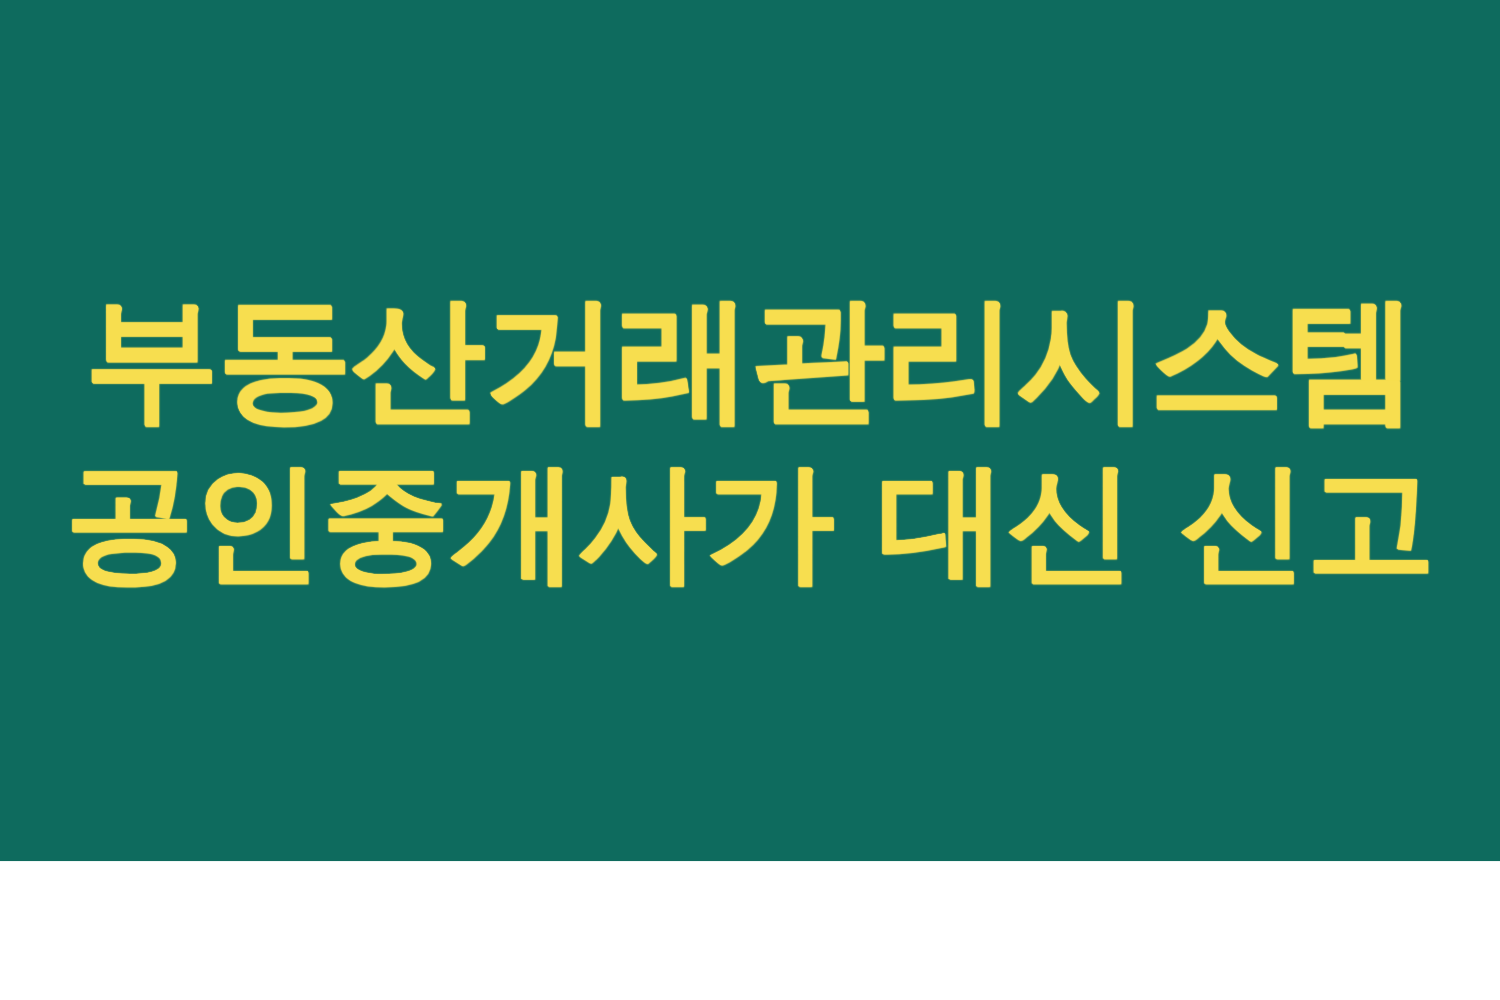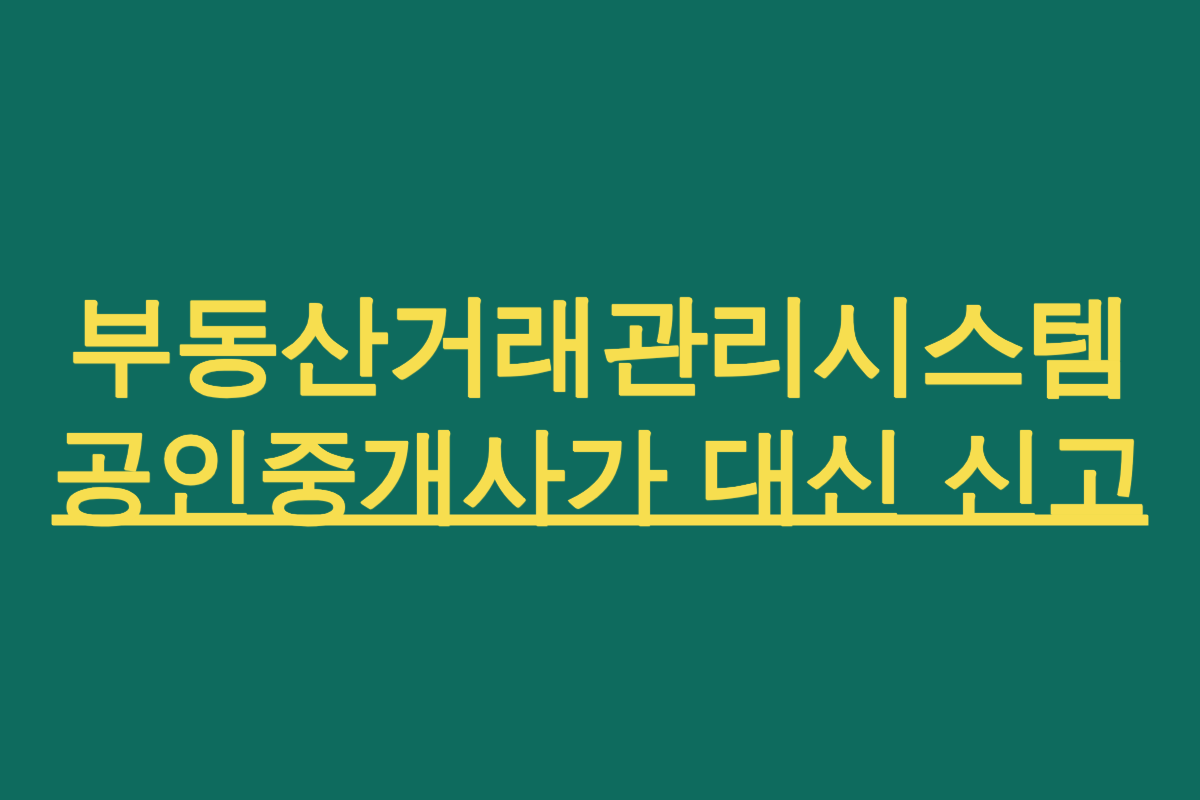--- a/index.html
+++ b/index.html
@@ -48,27 +48,27 @@
     white-space: nowrap;
     
     text-shadow:
        0 0   1px currentColor,
        0.5px 0.5px 1px currentColor,
       -0.5px -0.5px 1px currentColor;
   }
 
   
   #headline-line-1 { letter-spacing: -1.5px; }
-  #headline-line-2 { letter-spacing: -0.5px; text-decoration: underline; }
+  #headline-line-2 { letter-spacing: -0.5px; }
   #headline-line-3 { letter-spacing:  0px;   }
 </style>
 </head>
 <body>
 
-<div id="thumbnail-card" style="width: 1200px; height: 800px;">
+<div id="thumbnail-card" style="width: 1200px; height: 689px;">
 
   <div id="background-plate" style="background: rgb(14, 107, 94);"></div>
 
   <div id="headline-block" style="color: rgb(247, 222, 79); text-align: center;">
 
     <span class="headline-line" id="headline-line-1">부동산거래관리시스템</span>
 
     <span class="headline-line" id="headline-line-2" style="font-size: 103px;">공인중개사가 대신 신고</span>
 
   </div>

